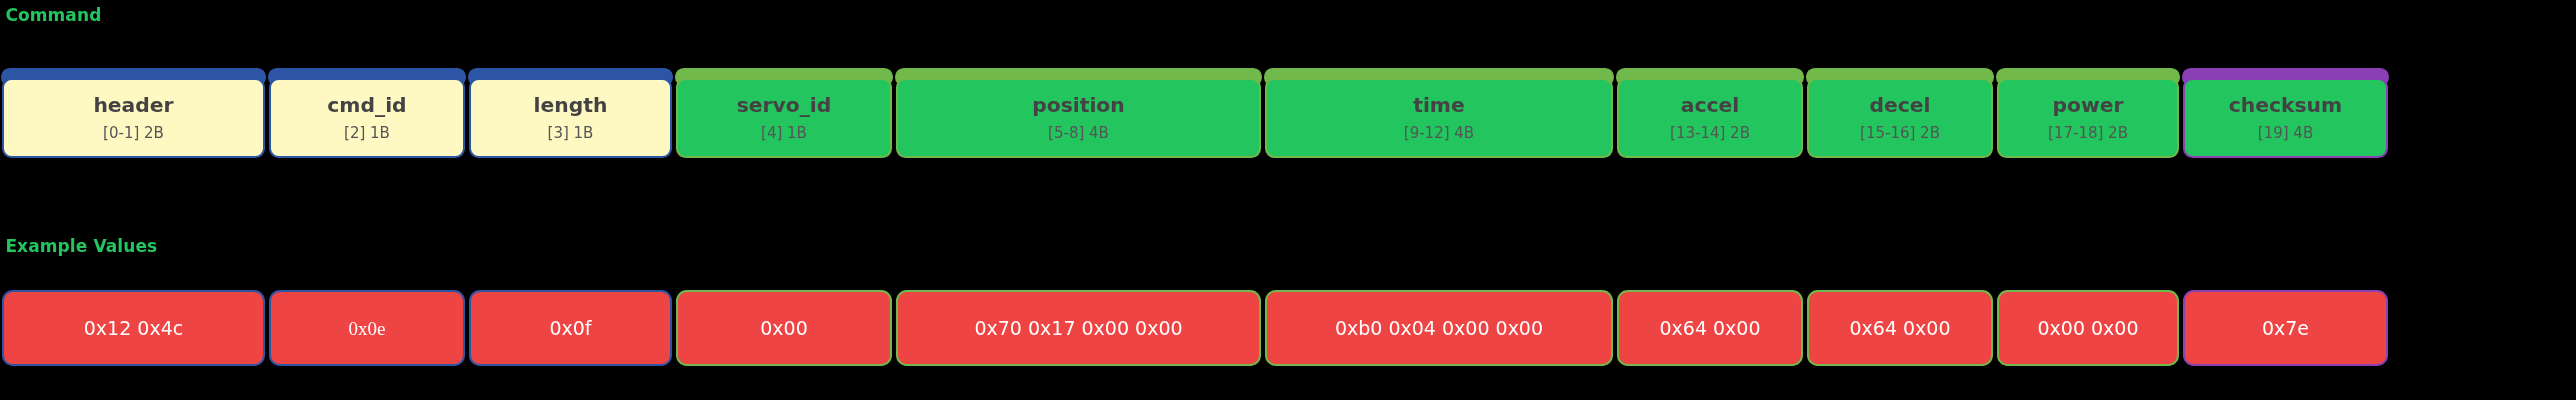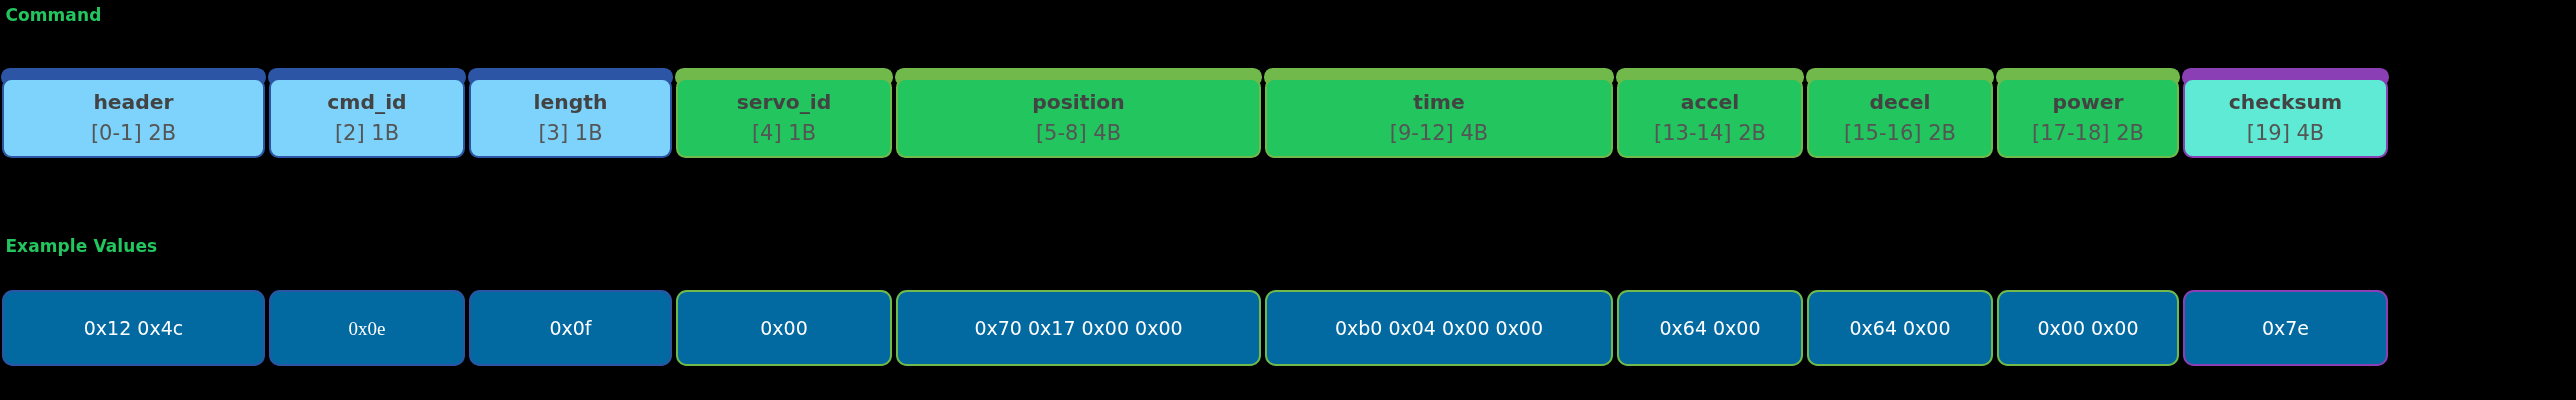--- a/index.html
+++ b/index.html
@@ -79,35 +79,35 @@
     color: #434343;
     font-size: 20.3px;
     font-weight: bold;
     line-height: 1;
     white-space: nowrap;
     margin-bottom: 11.5px;
   }
 
   .field-range {
     color: #555555;
-    font-size: 21px;
+    font-size: 15px;
     font-weight: normal;
     line-height: 1;
     white-space: nowrap;
   }
 
   
   .g-blue   .field-band { background: #2d55a5; }
-  .g-blue   .field-body { background: #7dd3fc; border-color: #2d55a5; }
+  .g-blue   .field-body { background: #fef9c3; border-color: #2d55a5; }
 
   .g-green  .field-band { background: #70b94a; }
   .g-green  .field-body { background: #22c55e; border-color: #70b94a; }
 
   .g-purple .field-band { background: #8a3fb5; }
-  .g-purple .field-body { background: #5eead4; border-color: #8a3fb5; }
+  .g-purple .field-body { background: #22c55e; border-color: #8a3fb5; }
 
   
   .values-row {
     position: absolute;
     left: 0;
     top: 290px;
     width: 2576px;
     height: 76px;
     display: flex;
     align-items: stretch;
@@ -120,21 +120,21 @@
   }
 
   .value-box {
     position: absolute;
     left: 2px;
     right: 2px;
     top: 0;
     bottom: 0;
     border-radius: 10.8px;
     border: 2px solid transparent;
-    background: #0369a1;
+    background: #ef4444;
     display: flex;
     align-items: center;
     justify-content: center;
     overflow: hidden;
   }
 
   .value-text {
     color: #ffffff;
     font-size: 19px;
     line-height: 1;

